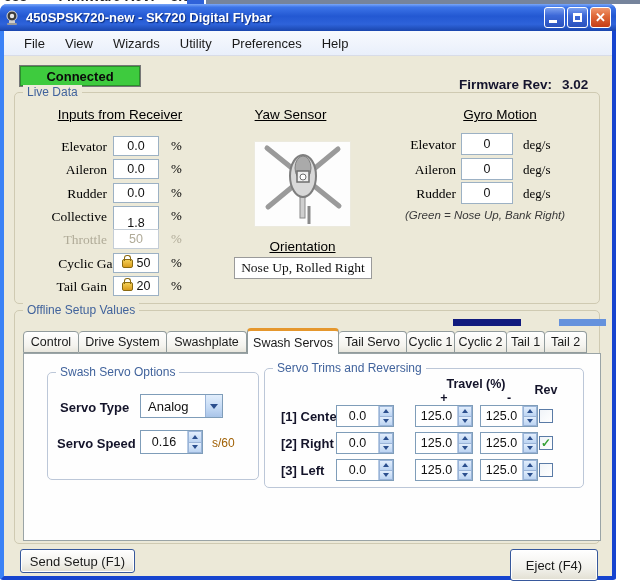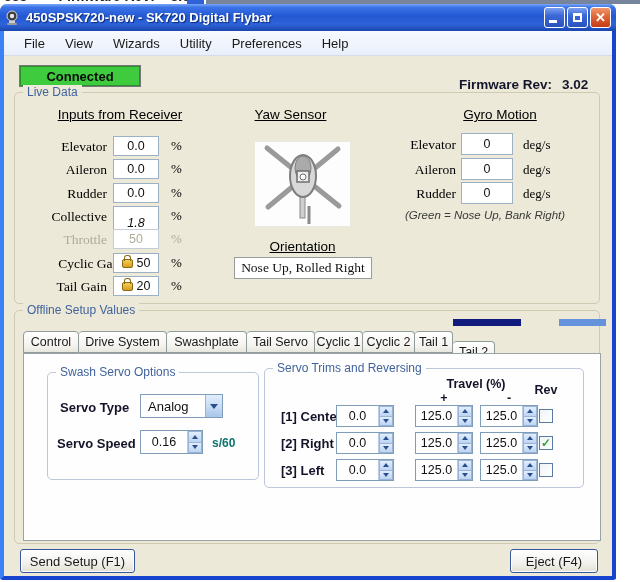--- a/index.html
+++ b/index.html
@@ -116,21 +116,21 @@
   .tri-down-s { width:0; height:0; border-left:3px solid transparent; border-right:3px solid transparent;
     border-top:4px solid #2b4f8e; }
 
   .checkbox { position:absolute; width:14px; height:14px; background:linear-gradient(135deg,#f0f4f8,#ffffff);
     border:1px solid #5a7ba6; display:flex; align-items:center; justify-content:center; }
   .checkbox .check-glyph { display:none; color:#36a036; font-weight:bold; font-size:12px; line-height:1; margin-top:-1px; }
   .checkbox.checked .check-glyph { display:block; }
 
   .bold-label { font-weight:bold; font-size:13px; color:#14142a; white-space:nowrap; }
   .col-header { font-weight:bold; font-size:12.5px; color:#14142a; text-align:center; white-space:nowrap; }
-  .small-unit { font-size:12px; color:#0f766e;font-weight:bold; }
+  .small-unit { font-size:12px; color:#a16207; }
 </style>
 </head>
 <body>
 
 <div class="desktop-strip">
   <span class="strip-text">538        Firmware Rev:    3.02</span>
   <span class="strip-tab"></span>
   <span class="strip-rest"></span>
 </div>
 
@@ -190,21 +190,21 @@
         </div>
       <div class="abs unit" style="left:156px; top:68px;">%</div>
 
       <div class="abs serif-label" style="left:0; top:93px; width:92px;">Rudder</div>
       <div class="abs valbox" style="left:98px; top:90px; width:46px; height:20px;">
           <span>0.0</span>
         </div>
       <div class="abs unit" style="left:156px; top:92px;">%</div>
 
       <div class="abs serif-label" style="left:0; top:116px; width:92px;">Collective</div>
-      <div class="abs valbox" style="left:98px; top:113px; width:46px; height:33px;font-style:italic;">
+      <div class="abs valbox" style="left:98px; top:113px; width:46px; height:33px;">
           <span>1.8</span>
         </div>
       <div class="abs unit" style="left:156px; top:115px;">%</div>
 
       <div class="abs serif-label disabled" style="left:0; top:139px; width:92px;">Throttle</div>
       <div class="abs valbox disabled" style="left:98px; top:136px; width:46px; height:20px;">
           <span>50</span>
         </div>
       <div class="abs unit disabled" style="left:156px; top:138px;">%</div>
 
@@ -264,25 +264,26 @@
     <div class="groupbox" style="left:10px; top:254px; width:586px; height:234px;">
       <span class="gb-label">Offline Setup Values</span>
 
       <div class="indicator" style="left:438px; top:8px; width:68px; background:#111b7e;"></div>
       <div class="indicator" style="left:544px; top:8px; width:47px; background:#6592dd;"></div>
 
       <div class="tabs" style="left:8px; top:20px;">
         <div class="tab" style="width:56px;">Control</div>
         <div class="tab" style="width:88px;">Drive System</div>
         <div class="tab" style="width:80px;">Swashplate</div>
+        <div class="tab selected" style="width:92px;">Swash Servos</div>
         <div class="tab" style="width:68px;">Tail Servo</div>
         <div class="tab" style="width:48px;">Cyclic 1</div>
         <div class="tab" style="width:52px;">Cyclic 2</div>
         <div class="tab" style="width:38px;">Tail 1</div>
-        <div class="tab" style="width:42px;margin-top:10px;">Tail 2</div>
+        <div class="tab" style="width:42px;">Tail 2</div>
       </div>
 
       <div class="tab-panel" style="left:8px; top:42px; width:578px; height:188px;">
 
         <div class="groupbox on-white" style="left:23px; top:18px; width:212px; height:108px;">
           <span class="gb-label">Swash Servo Options</span>
 
           <div class="abs bold-label" style="left:12px; top:27px;">Servo Type</div>
           <div class="combo" style="left:92px; top:21px; width:83px; height:24px;">
             <span class="combo-text">Analog</span>
@@ -422,15 +423,15 @@
                   <span class="tri-down-s"></span>
                 </span>
               </span>
           </div>
           <div class="checkbox" style="left:274px; top:94px;"></div>
         </div>
       </div>
     </div>
 
     <div class="xp-btn" style="left:16px; top:493px; width:115px; height:24px;">Send Setup (F1)</div>
-    <div class="xp-btn" style="left:506px; top:493px; width:88px; height:24px;">Eject (F4)</div>
+    <div class="xp-btn" style="left:506px; top:493px; width:88px; height:32px;">Eject (F4)</div>
   </div>
 </div>
 
 </body></html>

